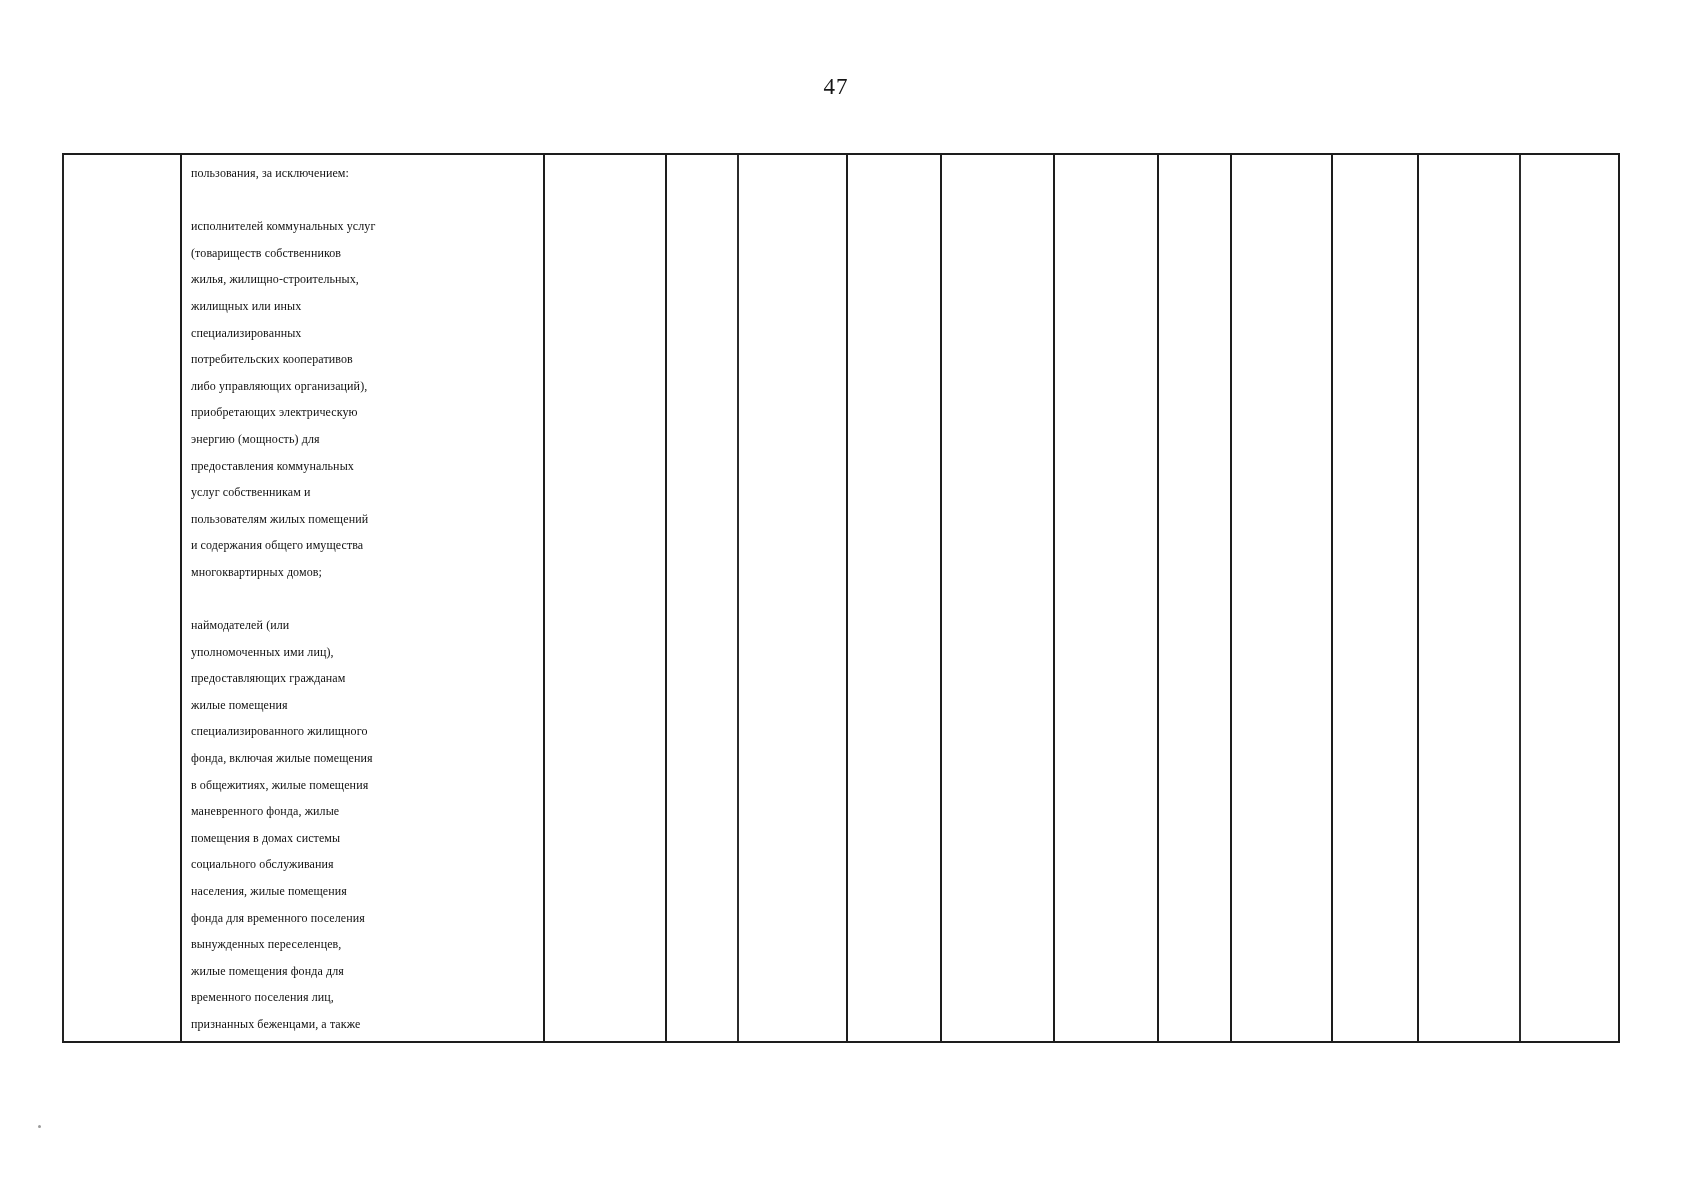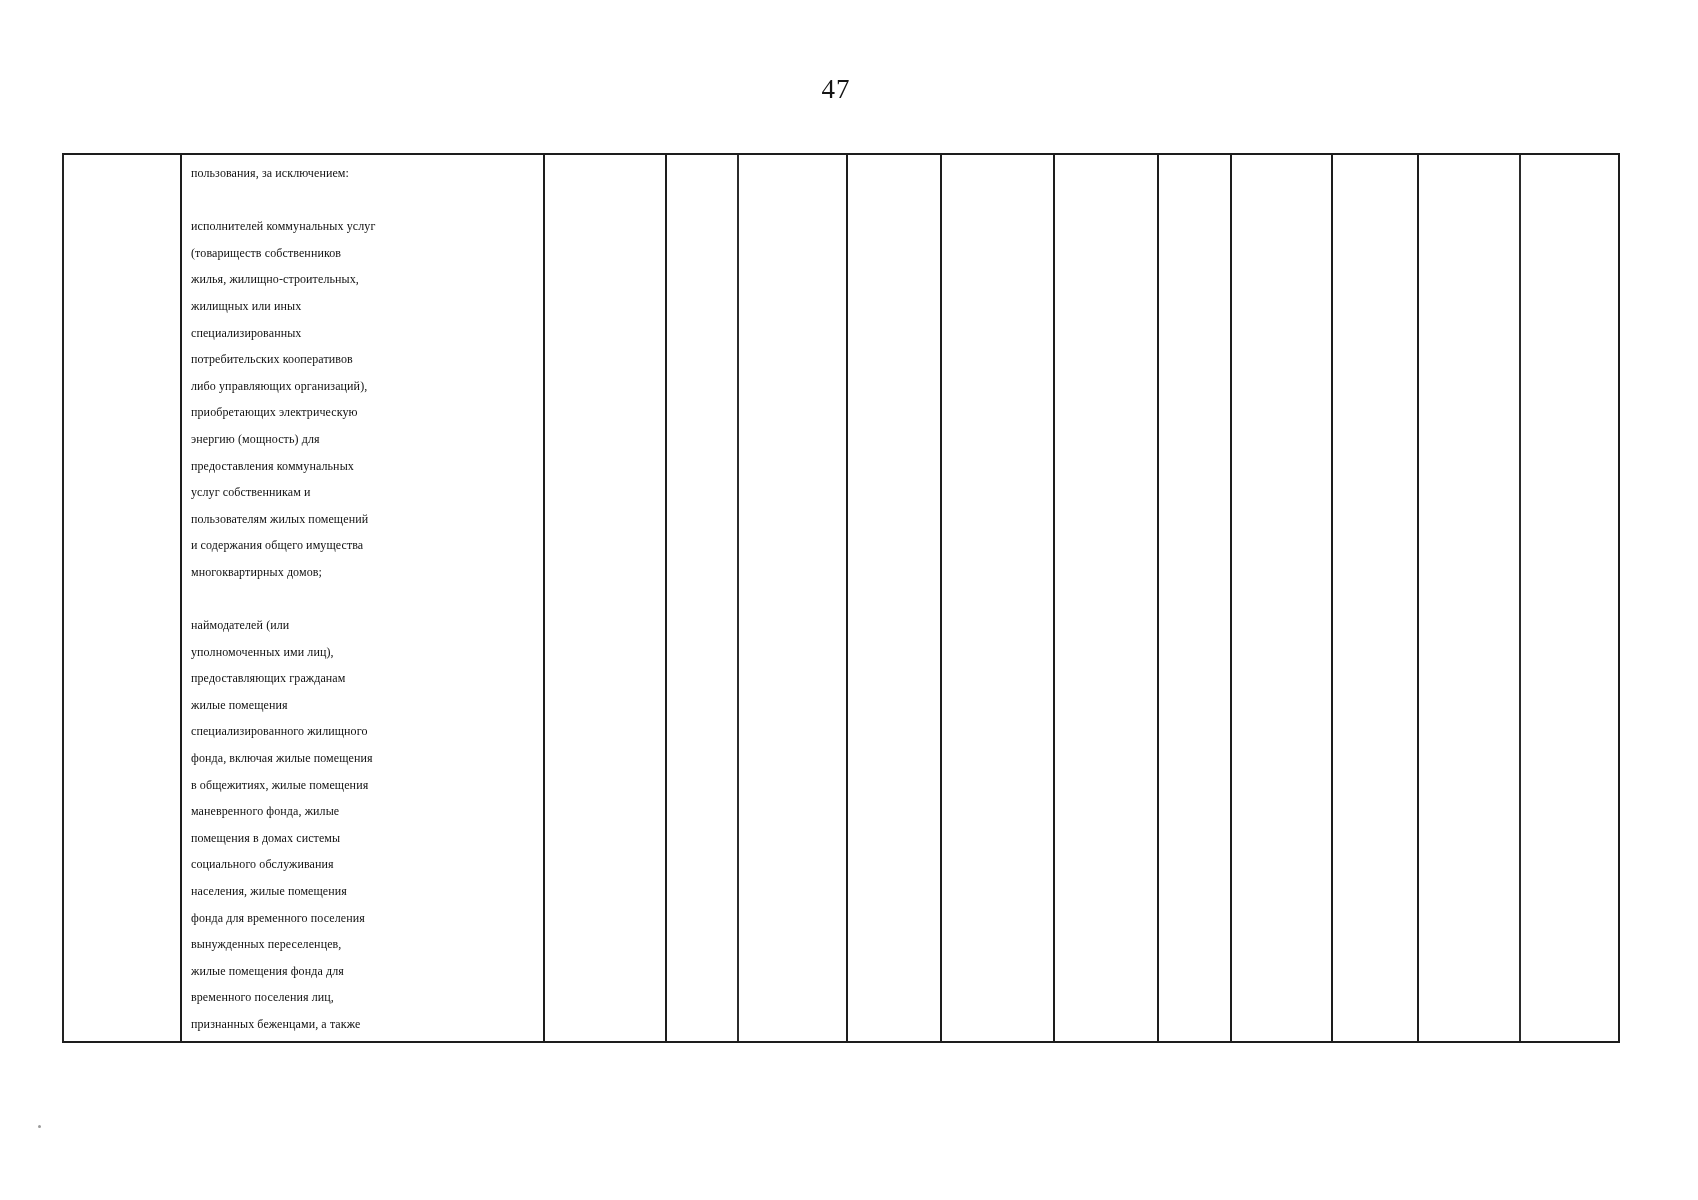--- a/index.html
+++ b/index.html
@@ -15,21 +15,21 @@
     overflow: hidden;
     font-family: "Liberation Serif", "DejaVu Serif", serif;
     color: #111111;
   }
   .page-number {
     position: absolute;
     top: 74px;
     left: 700px;
     width: 272px;
     text-align: center;
-    font-size: 27px;
+    font-size: 23px;
     letter-spacing: 1px;
     color: #151515;
   }
   .doc-table {
     position: absolute;
     left: 62px;
     top: 153px;
     width: 1558px;
     height: 890px;
     display: grid;

